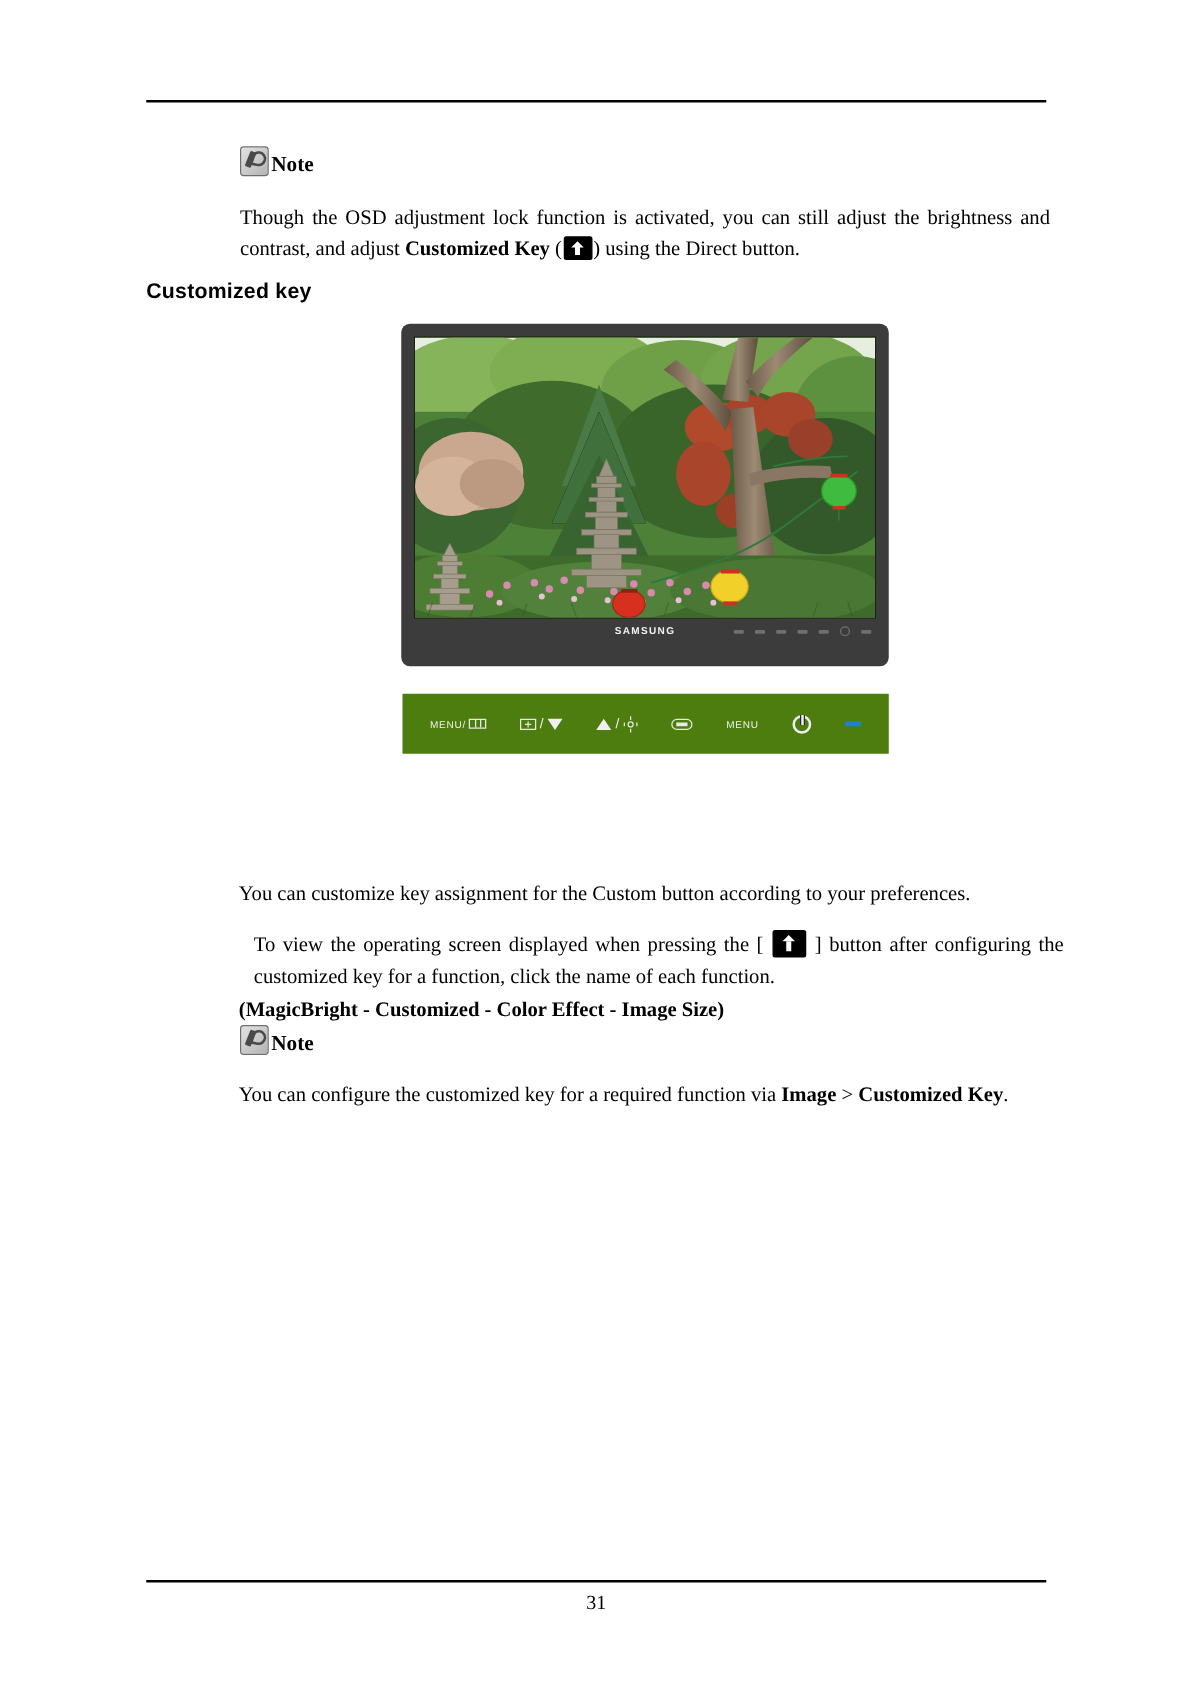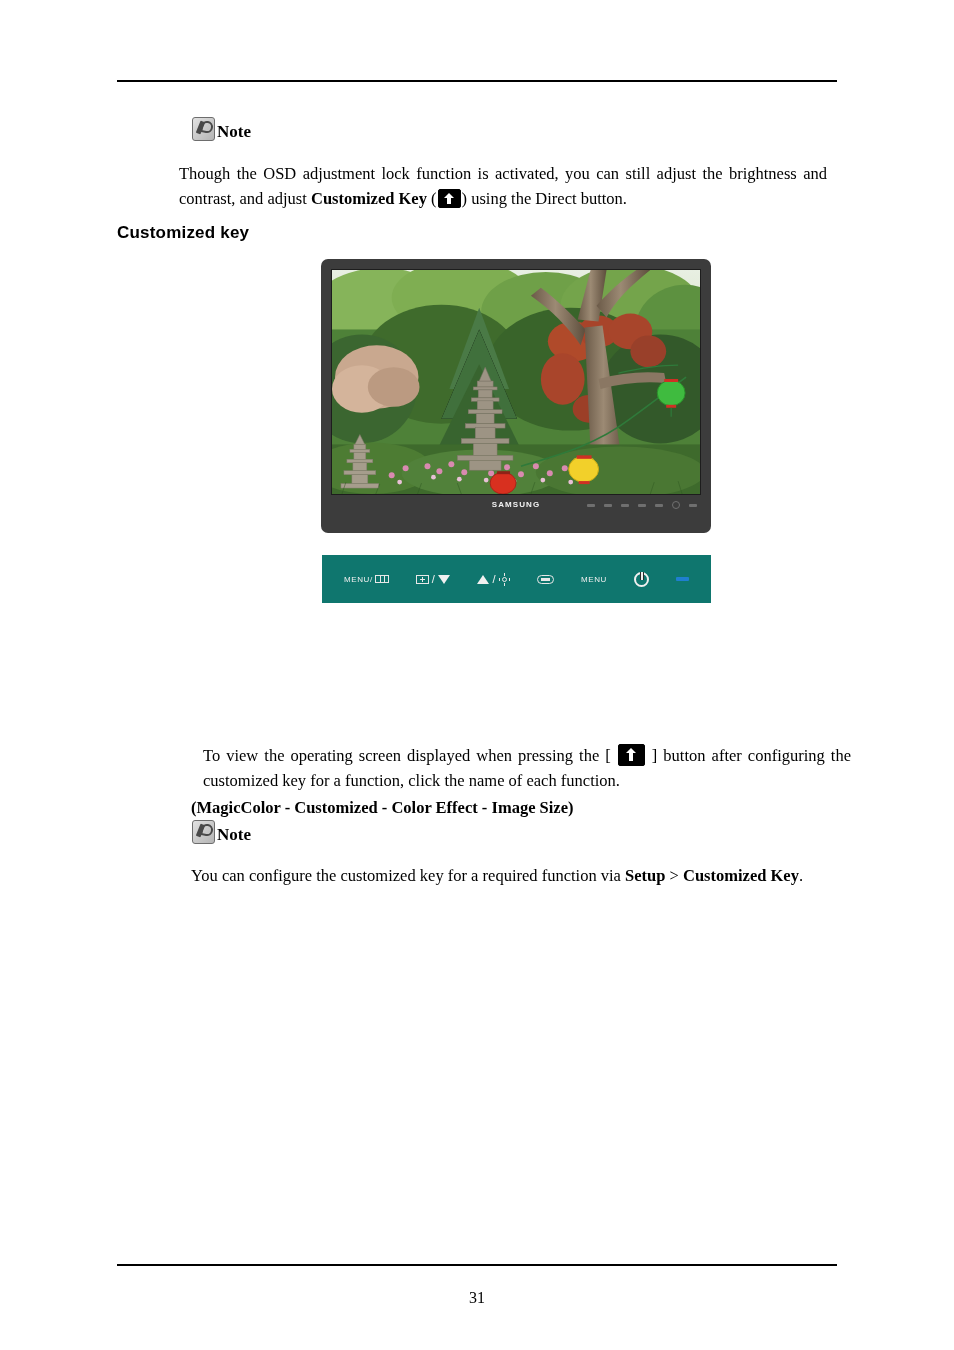--- a/index.html
+++ b/index.html
@@ -47,21 +47,20 @@
     background: #000000;
   }
   .footer-page {
     position: absolute;
     left: 117px;
     top: 1273px;
     width: 720px;
     text-align: center;
     font-size: 16px;
     line-height: 20px;
-    margin-top: 15px;
   }
 
   
   .note-block {
     position: absolute;
     display: flex;
     align-items: flex-end;
     gap: 2px;
   }
   .note-icon {
@@ -222,21 +221,21 @@
   }
   .bezel-keys span.pw { width: 6px; height: 6px; border-radius: 50%; background: none; border: 1px solid #9a9a9a; }
 
   
   .control-strip {
     position: absolute;
     left: 322px;
     top: 555px;
     width: 389px;
     height: 48px;
-    background: #0f766e;
+    background: #4d7c0f;
     display: flex;
     align-items: center;
     justify-content: space-between;
     padding: 0 22px 0 22px;
     box-sizing: border-box;
     color: #f0f0f0;
     font-family: "Liberation Sans", "DejaVu Sans", sans-serif;
   }
   .ctrl {
     display: flex;
@@ -364,21 +363,21 @@
 
 <div class="page">
 
   <div class="header-rule"></div>
 
   <div class="note-block" style="left:192px; top:117px;">
     <div class="note-icon"></div>
     <div class="note-label">Note</div>
   </div>
 
-  <div class="body-text" style="left:179px; top:161px; width:648px;">
+  <div class="body-text" style="left:192px; top:161px; width:648px;">
     <span>Though the OSD adjustment lock function is activated, you can still adjust the brightness and contrast, and adjust </span><span class="b">Customized Key</span><span> (</span><span class="key-icon"><span class="head"></span><span class="shaft"></span></span><span>) using the Direct button.</span>
   </div>
 
   <div class="section-heading">Customized key</div>
 
   <div class="monitor">
     <div class="screen">
       <svg viewBox="0 0 370 226" preserveAspectRatio="none">
         <defs>
           <linearGradient id="skyg" x1="0" y1="0" x2="0" y2="1">
@@ -569,34 +568,35 @@
 
     <div class="ctrl">
       <span class="ic-power"></span>
     </div>
 
     <div class="ctrl">
       <span class="ic-led"></span>
     </div>
   </div>
 
+  <div class="body-text nojust" style="left:191px; top:702px; width:648px;">You can customize key assignment for the Custom button according to your preferences.</div>
 
   <div class="body-text" style="left:203px; top:743px; width:648px;">
     <span>To view the operating screen displayed when pressing the [ </span><span class="key-icon big"><span class="head"></span><span class="shaft"></span></span><span> ] button after configuring the customized key for a function, click the name of each function.</span>
   </div>
 
   <div class="body-text nojust" style="left:191px; top:795px; width:648px;">
-    <span class="b">(</span><span class="b">MagicColor</span><span class="b"> - </span><span class="b">Customized</span><span class="b"> - </span><span class="b">Color Effect</span><span class="b"> - </span><span class="b">Image Size</span><span class="b">)</span>
+    <span class="b">(</span><span class="b">MagicBright</span><span class="b"> - </span><span class="b">Customized</span><span class="b"> - </span><span class="b">Color Effect</span><span class="b"> - </span><span class="b">Image Size</span><span class="b">)</span>
   </div>
 
   <div class="note-block" style="left:192px; top:820px;">
     <div class="note-icon"></div>
     <div class="note-label">Note</div>
   </div>
 
   <div class="body-text nojust" style="left:191px; top:863px; width:648px;">
-    <span>You can configure the customized key for a required function via </span><span class="b">Setup</span><span> &gt; </span><span class="b">Customized Key</span><span>.</span>
+    <span>You can configure the customized key for a required function via </span><span class="b">Image</span><span> &gt; </span><span class="b">Customized Key</span><span>.</span>
   </div>
 
   <div class="footer-rule"></div>
   <div class="footer-page">31</div>
 
 </div>
 
 </body></html>

